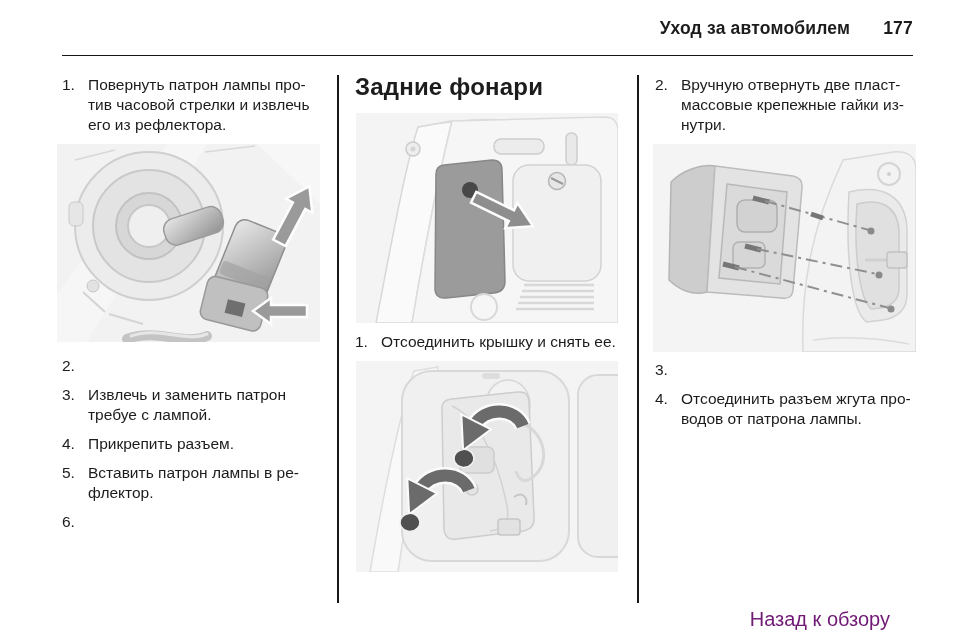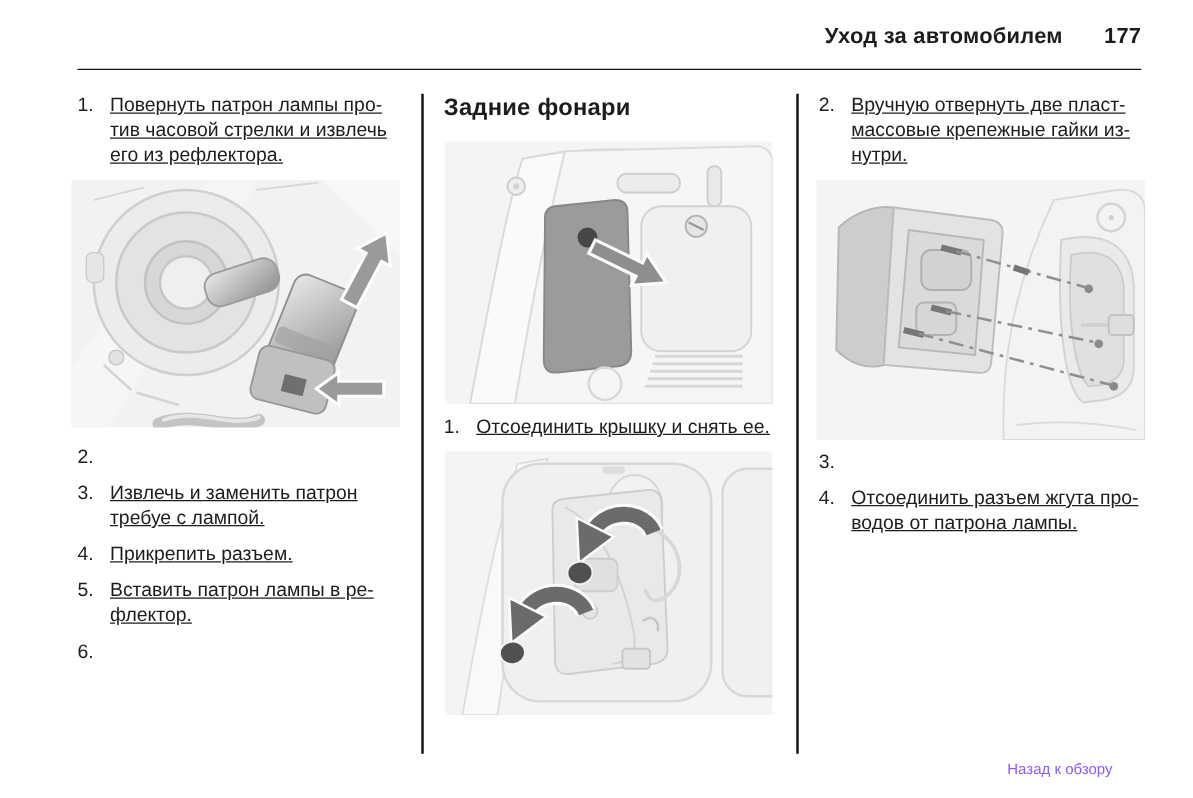--- a/index.html
+++ b/index.html
@@ -15,30 +15,30 @@
   .header-rule { position:absolute; top:55px; left:62px; width:851px; height:0; border-top:1.6px solid #161616; }
   .vdivider { position:absolute; top:75px; height:528px; width:1.5px; background:#161616; }
   .vdivider-1 { left:337px; }
   .vdivider-2 { left:637px; }
   .col { position:absolute; top:75px; font-size:15.5px; line-height:20px; }
   .col-left  { left:62px;  width:260px; }
   .col-mid   { left:355px; width:266px; }
   .col-right { left:655px; width:264px; }
   .li { display:flex; margin-bottom:9px; }
   .li .num { width:26px; flex:none; }
-  .li .txt { white-space:pre-line;text-decoration:underline; }
-  .section-heading { font-size:19px; line-height:23px; font-weight:700; margin:0; letter-spacing:0.2px; }
+  .li .txt { white-space:pre-line; }
+  .section-heading { font-size:24px; line-height:23px; font-weight:700; margin:0; letter-spacing:0.2px; }
   .figure { display:block; }
   .fig-left  { margin:5px 0 14px -5px; }
   .fig-mid1  { margin:15px 0 9px 1px; }
   .fig-mid2  { margin:6px 0 0 1px; }
   .fig-right { margin:5px 0 8px -2px; }
   .footer {
     position:absolute; top:608px; right:64px;
-    font-size:12px; color:#8b5cf6; text-decoration:none; cursor:pointer;
+    font-size:20px; color:#701a75; text-decoration:none; cursor:pointer;
   }
 </style>
 </head>
 <body>
 
 <div class="page">
 
   <div class="header">
     <span>Уход за автомобилем</span>
     <span>177</span>

